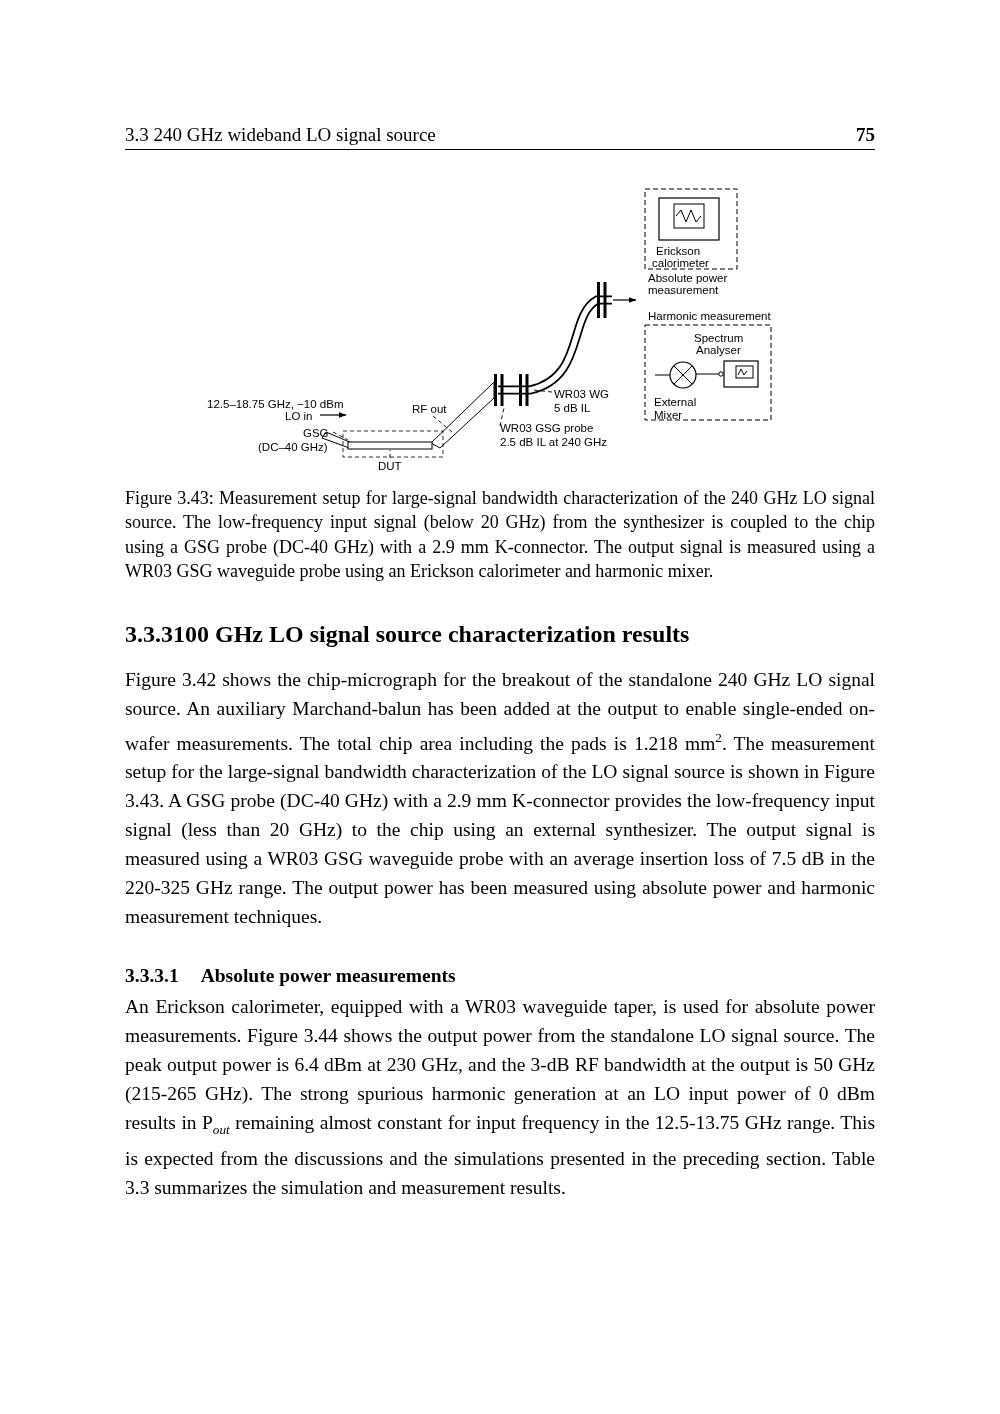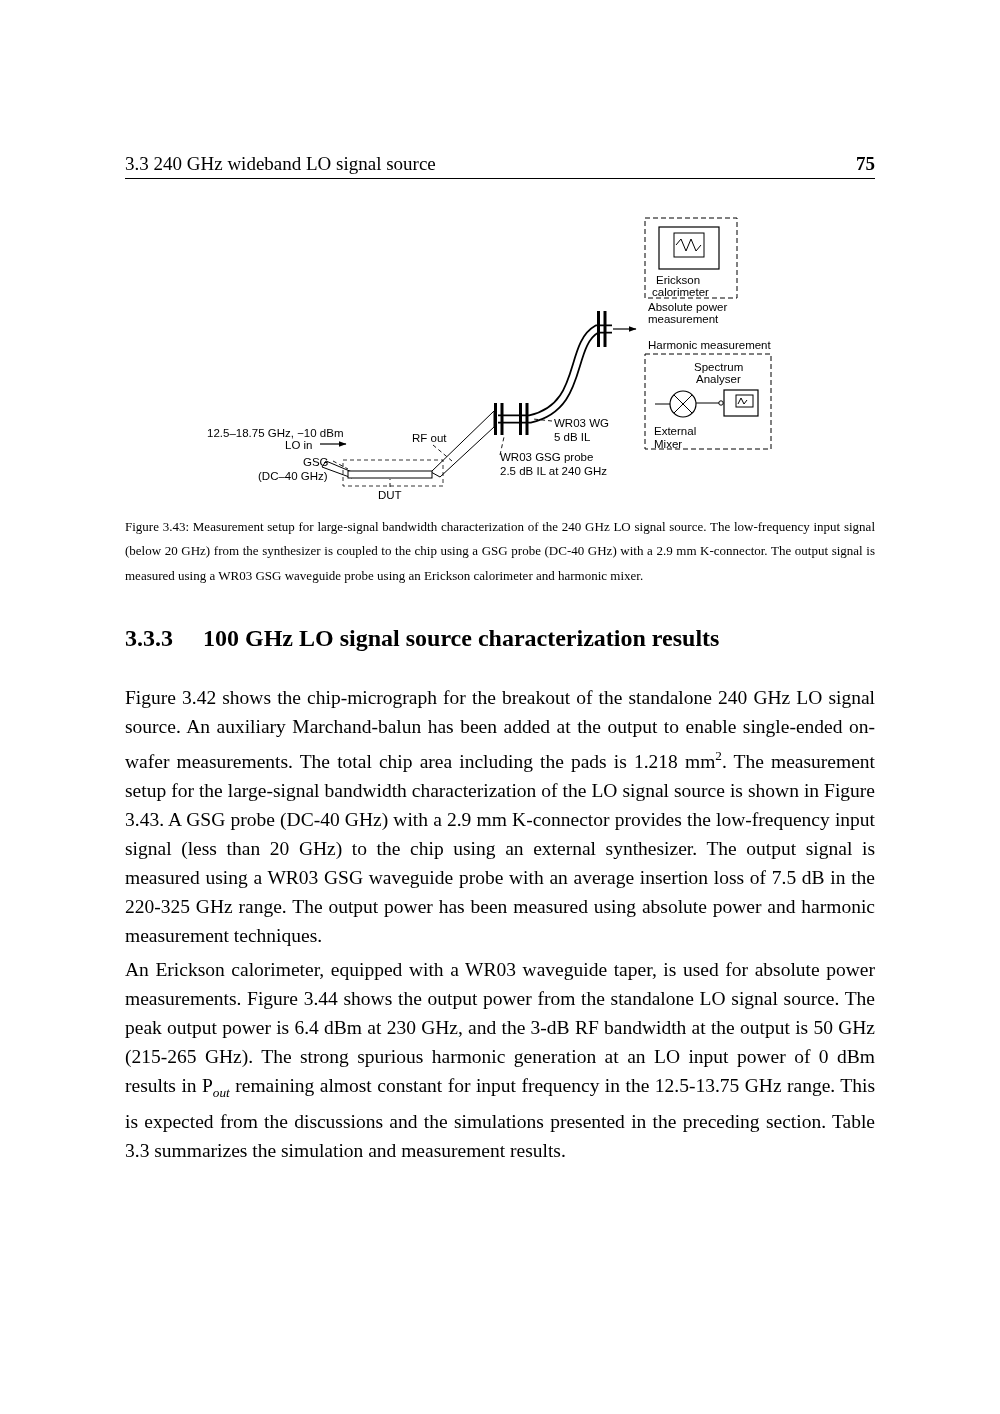--- a/index.html
+++ b/index.html
@@ -8,55 +8,55 @@
     width:1000px; height:1414px;
     font-family:"Liberation Serif", serif;
     color:#000;
     position:relative;
     overflow:hidden;
   }
   .page { padding:124px 125px 0 125px; }
 
   .running-head {
     display:flex; justify-content:space-between; align-items:baseline;
-    font-size:19px; line-height:21px;margin-top:29px;
+    font-size:19px; line-height:21px;
   }
   .running-head .pageno { font-weight:bold; }
   .head-rule { border-bottom:1.2px solid #000; margin-top:4px; }
 
   figure { margin-top:32px; }
   svg.diagram { display:block; margin-left:75px; }
   svg .lbl text {
     font-family:"Liberation Sans", sans-serif;
     font-size:11.5px; fill:#000;
   }
 
   figcaption {
     margin-top:14px;
-    font-size:13px; line-height:24.4px;
+    font-size:18px; line-height:24.4px;
     text-align:justify;
   }
 
   h2.section {
     margin-top:36px;
     font-size:24px; line-height:28px; font-weight:bold;
   }
-  h2.section .num { margin-right:30px; }
+  h2.section .num { }
 
   h3.subsection {
     margin-top:33px;
     font-size:19.5px; line-height:23px; font-weight:bold;
   }
   h3.subsection .num { margin-right:22px; }
 
   p.body {
     font-size:19.5px; line-height:29px;
     text-align:justify;
   }
-  p.body.first { margin-top:31px; }
+  p.body.first { margin-top:17px; }
   p.body.second { margin-top:5px; }
   sup.sq { font-size:0.68em; }
   sub.it { font-style:italic; font-size:0.68em; }
 </style>
 </head>
 <body>
 
 <div class="page">
 
   <div class="running-head">
@@ -158,16 +158,19 @@
 
     <figcaption>Figure 3.43: Measurement setup for large-signal bandwidth characterization of the 240 GHz LO signal source. The low-frequency input signal (below 20 GHz) from the synthesizer is coupled to the chip using a GSG probe (DC-40 GHz) with a 2.9 mm K-connector. The output signal is measured using a WR03 GSG waveguide probe using an Erickson calorimeter and harmonic mixer.</figcaption>
   </figure>
 
   <h2 class="section">
     <span class="num">3.3.3</span><span>100 GHz LO signal source characterization results</span>
   </h2>
 
   <p class="body first"><span>Figure 3.42 shows the chip-micrograph for the breakout of the standalone 240 GHz LO signal source. An auxiliary Marchand-balun has been added at the output to enable single-ended on-wafer measurements. The total chip area including the pads is 1.218 mm</span><sup class="sq">2</sup><span>. The measurement setup for the large-signal bandwidth characterization of the LO signal source is shown in Figure 3.43. A GSG probe (DC-40 GHz) with a 2.9 mm K-connector provides the low-frequency input signal (less than 20 GHz) to the chip using an external synthesizer. The output signal is measured using a WR03 GSG waveguide probe with an average insertion loss of 7.5 dB in the 220-325 GHz range. The output power has been measured using absolute power and harmonic measurement techniques.</span></p>
 
+  <h3 class="subsection">
+    <span class="num">3.3.3.1</span><span>Absolute power measurements</span>
+  </h3>
 
   <p class="body second"><span>An Erickson calorimeter, equipped with a WR03 waveguide taper, is used for absolute power measurements. Figure 3.44 shows the output power from the standalone LO signal source. The peak output power is 6.4 dBm at 230 GHz, and the 3-dB RF bandwidth at the output is 50 GHz (215-265 GHz). The strong spurious harmonic generation at an LO input power of 0 dBm results in P</span><sub class="it">out</sub><span> remaining almost constant for input frequency in the 12.5-13.75 GHz range. This is expected from the discussions and the simulations presented in the preceding section. Table 3.3 summarizes the simulation and measurement results.</span></p>
 
 </div>
 
 </body></html>

